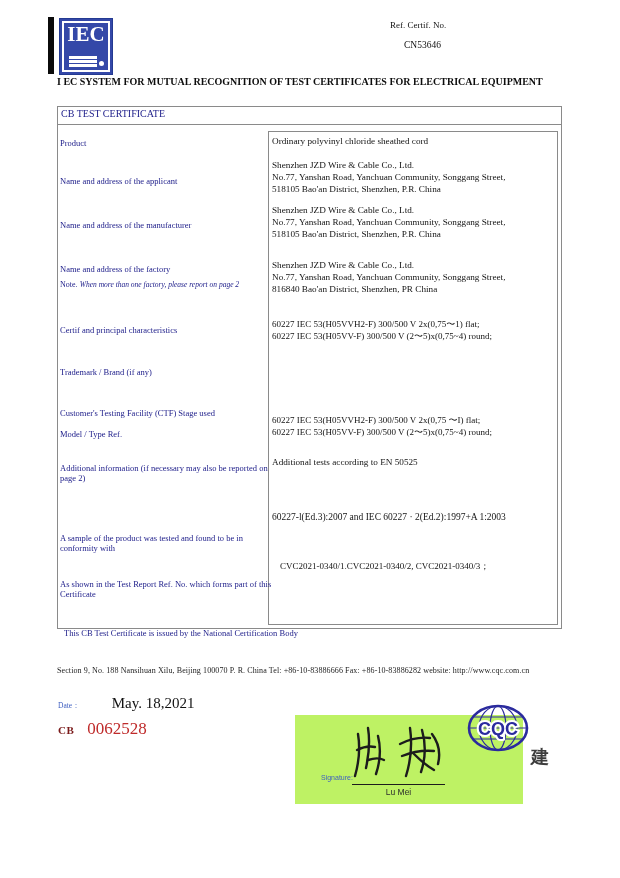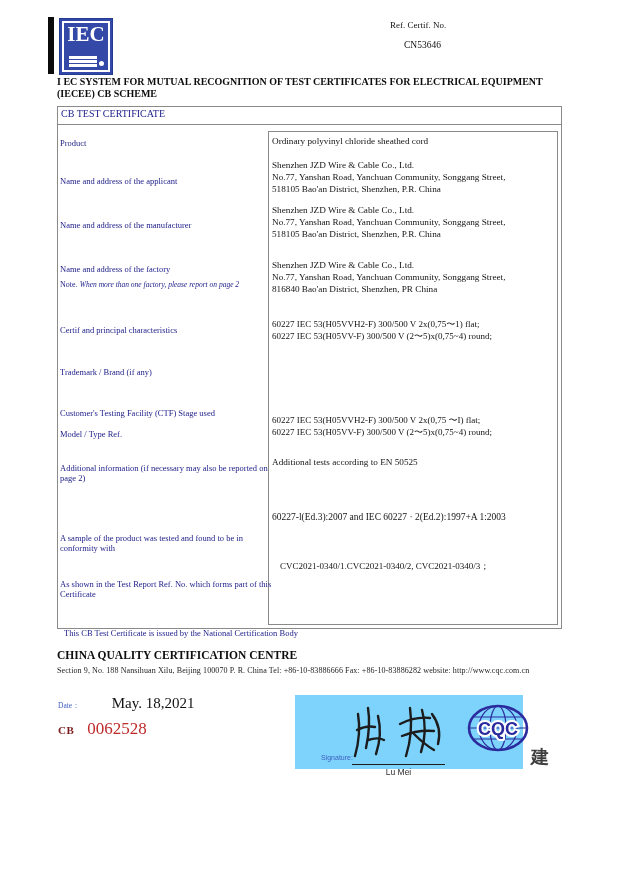--- a/index.html
+++ b/index.html
@@ -33,21 +33,21 @@
   .issued{left:64px;top:628px;font-size:8.5px;color:#22228c;}
   .org-name{left:57px;top:649px;font-size:11.5px;font-weight:bold;color:#0d0d0d;}
   .org-addr{left:57px;top:666px;font-size:8px;color:#1c1c1c;letter-spacing:0.1px;}
   .date-row{left:58px;top:695px;display:flex;align-items:baseline;gap:8px;}
   .date-label{font-size:7.5px;color:#3f5fc0;}
   .date-value{font-size:15px;color:#111;padding-left:24px;}
   .cb-row{left:58px;top:719px;display:flex;align-items:baseline;gap:13px;}
   .cb-prefix{font-size:11px;color:#7a1a1a;font-weight:bold;letter-spacing:0.5px;}
   .cb-number{font-size:17px;color:#bf2b2b;}
   
-  .sig-panel{left:295px;top:695px;width:228px;height:74px;background:#7dd3fc;}
+  .sig-panel{left:295px;top:715px;width:228px;height:89px;background:#bef264;}
   .sig-label{position:absolute;left:26px;top:59px;font-size:7px;color:#3f5fc0;
              font-family:"Liberation Sans",sans-serif;}
   .sig-line{position:absolute;left:57px;top:69px;width:93px;height:1px;background:#1c1c1c;}
   .signer{position:absolute;left:57px;top:72px;width:93px;text-align:center;font-size:8.5px;color:#2c2c2c;
           font-family:"Liberation Sans",sans-serif;}
   .sig-draw{position:absolute;left:53px;top:7px;}
   .cqc-logo{left:466px;top:702px;}
   .stamp-char{left:531px;top:745px;font-size:18px;color:#3d3d3d;font-weight:bold;}
 </style>
 </head>
@@ -65,21 +65,20 @@
       <div class="iec-line" style="top:45px;"></div>
       <div class="iec-dot"></div>
     </div>
   </div>
 
   <div class="abs ref-label">Ref. Certif. No.</div>
   <div class="abs ref-number">CN53646</div>
 
   <div class="abs headline">
     <div>I EC SYSTEM FOR MUTUAL RECOGNITION OF TEST CERTIFICATES FOR ELECTRICAL EQUIPMENT</div>
-    <div>(IECEE) CB SCHEME</div>
   </div>
 
   <div class="abs cert-box">
     <div class="cert-title">CB TEST CERTIFICATE</div>
   </div>
 
   <div class="abs val-box"></div>
 
   <div class="lbl" style="top:138px;">Product</div>
   <div class="lbl" style="top:176px;">Name and address of the applicant</div>
@@ -129,21 +128,20 @@
 
   <div class="val" style="top:456px;">Additional tests according to EN 50525</div>
 
   <div class="val" style="top:511px;font-size:9.5px;">
     <div>60227-l(Ed.3):2007 and IEC 60227 · 2(Ed.2):1997+A 1:2003</div>
   </div>
 
   <div class="val bold" style="top:560px;left:280px;">CVC2021-0340/1.CVC2021-0340/2, CVC2021-0340/3；</div>
 
   <div class="abs issued">This CB Test Certificate is issued by the National Certification Body</div>
-  <div class="abs org-name">CHINA QUALITY CERTIFICATION CENTRE</div>
   <div class="abs org-addr">Section 9, No. 188 Nansihuan Xilu, Beijing 100070 P. R. China Tel: +86-10-83886666 Fax: +86-10-83886282 website: http://www.cqc.com.cn</div>
 
   <div class="abs date-row">
     <span class="date-label">Date：</span>
     <span class="date-value">May. 18,2021</span>
   </div>
 
   <div class="abs cb-row">
     <span class="cb-prefix">CB</span>
     <span class="cb-number">0062528</span>

